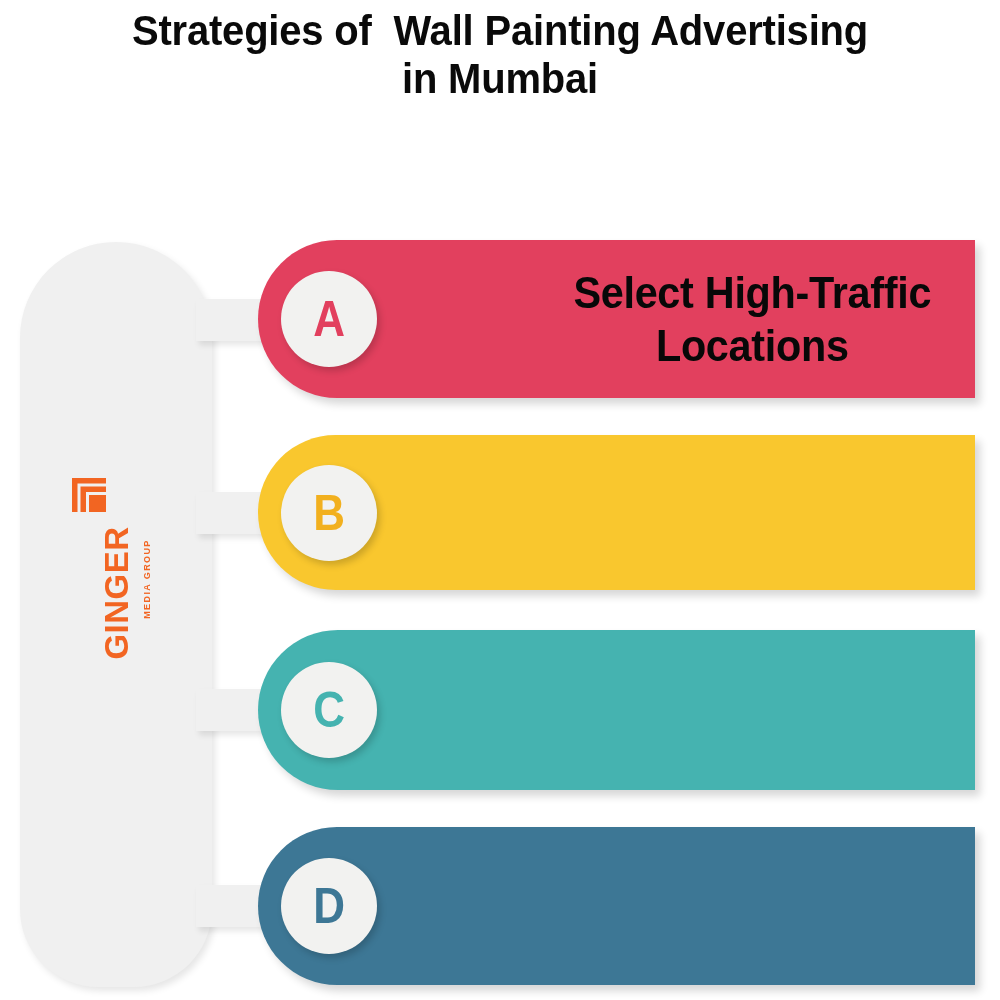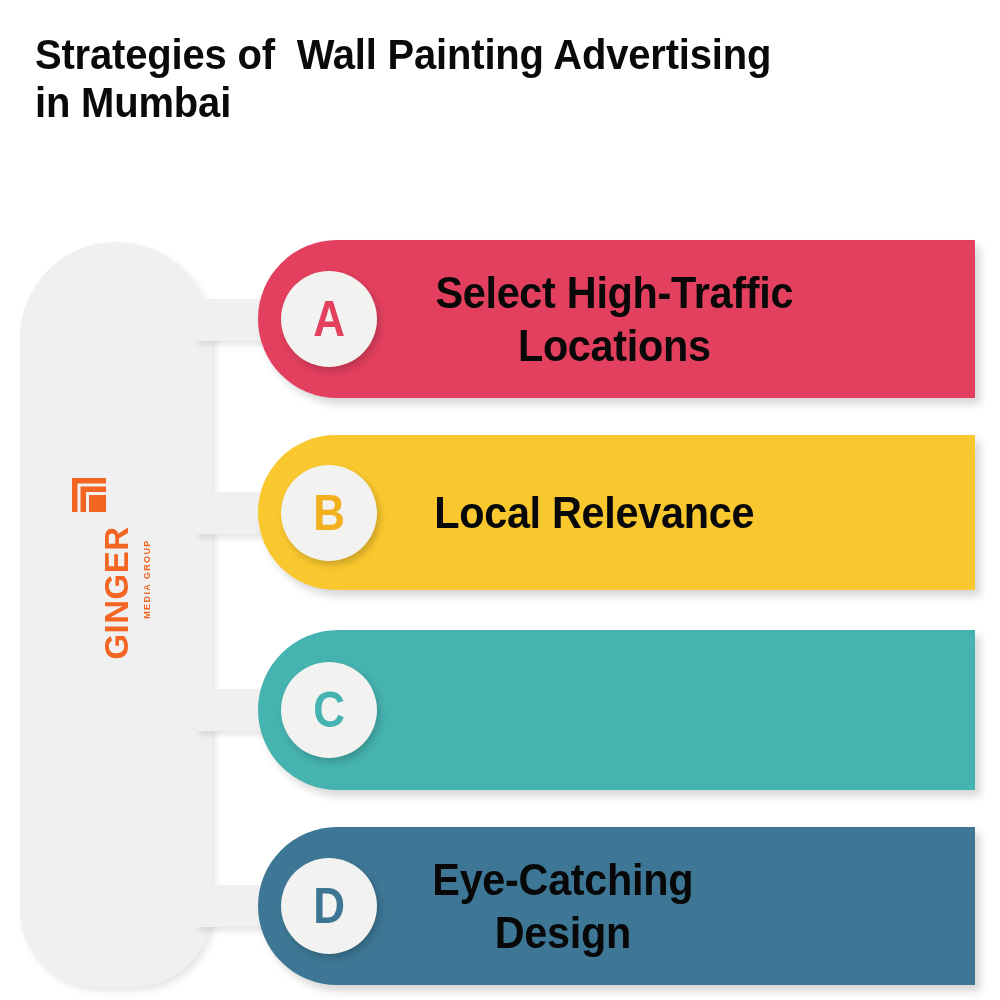--- a/index.html
+++ b/index.html
@@ -20,22 +20,21 @@
     height: 1000px;
     background: #ffffff;
   }
 
   
   .title-block {
     position: absolute;
     left: 0;
     top: 6px;
     width: 1000px;
-    text-align: left;
-    margin-top: 24px;
+    text-align: center;
   }
   .title-line {
     font-family: "Liberation Sans Narrow", "Liberation Sans", sans-serif;
     font-weight: bold;
     font-size: 43px;
     line-height: 48px;
     color: #0a0a0a;
     letter-spacing: -0.2px;
     transform: scaleX(0.93);
     transform-origin: center center;
@@ -153,27 +152,27 @@
   }
   .badge-letter {
     font-family: "Liberation Sans Narrow", "Liberation Sans", sans-serif;
     font-weight: bold;
     font-size: 50px;
     line-height: 50px;
     transform: scaleX(0.88);
   }
   .row-label {
     position: absolute;
-    left: 166px;
+    left: 140px;
     top: 0;
     width: 545px;
     height: 100%;
     display: flex;
     align-items: center;
-    justify-content: flex-start;
+    justify-content: flex-end;
     text-align: center;
     z-index: 5;
   }
   .row-label span {
     font-family: "Liberation Sans Narrow", "Liberation Sans", sans-serif;
     font-weight: bold;
     font-size: 44px;
     line-height: 53px;
     color: #080808;
     transform: scaleX(0.94);
@@ -214,38 +213,32 @@
     <div class="row-label">
       <span>Select High-Traffic<br>Locations</span>
     </div>
     <div class="badge">
       <span class="badge-letter" style="color:#E2405E;">A</span>
     </div>
   </div>
 
   <div class="row" style="top:435px;height:155px;">
     <div class="bar" style="background:#F9C72E;"></div>
-    <div class="row-label">
-      <span>Local Relevance</span>
-    </div>
     <div class="badge">
       <span class="badge-letter" style="color:#F2B01E;">B</span>
     </div>
   </div>
 
   <div class="row" style="top:630px;height:160px;">
     <div class="bar" style="background:#45B3B0;"></div>
     <div class="badge">
       <span class="badge-letter" style="color:#45B3B0;">C</span>
     </div>
   </div>
 
   <div class="row" style="top:827px;height:158px;">
     <div class="bar" style="background:#3D7795;"></div>
-    <div class="row-label">
-      <span>Eye-Catching<br>Design</span>
-    </div>
     <div class="badge">
       <span class="badge-letter" style="color:#3D7795;">D</span>
     </div>
   </div>
 
 </div>
 
 </body></html>

